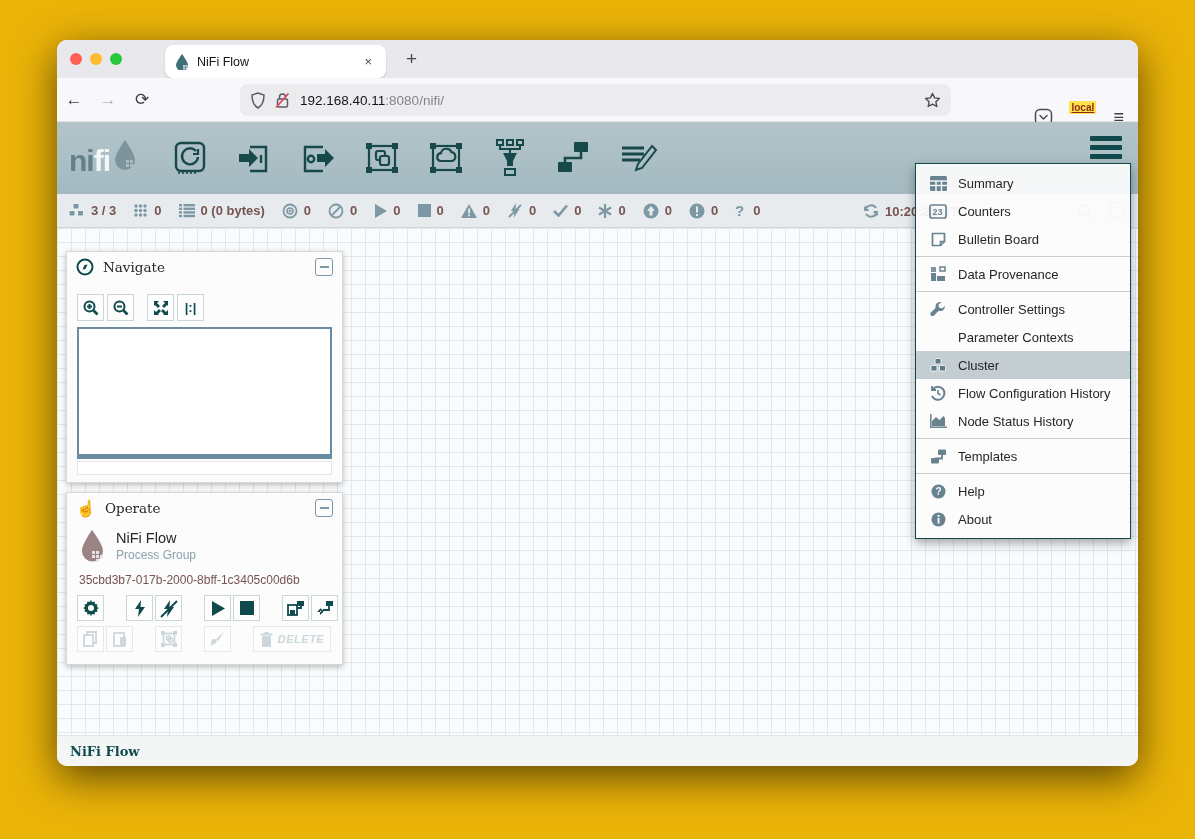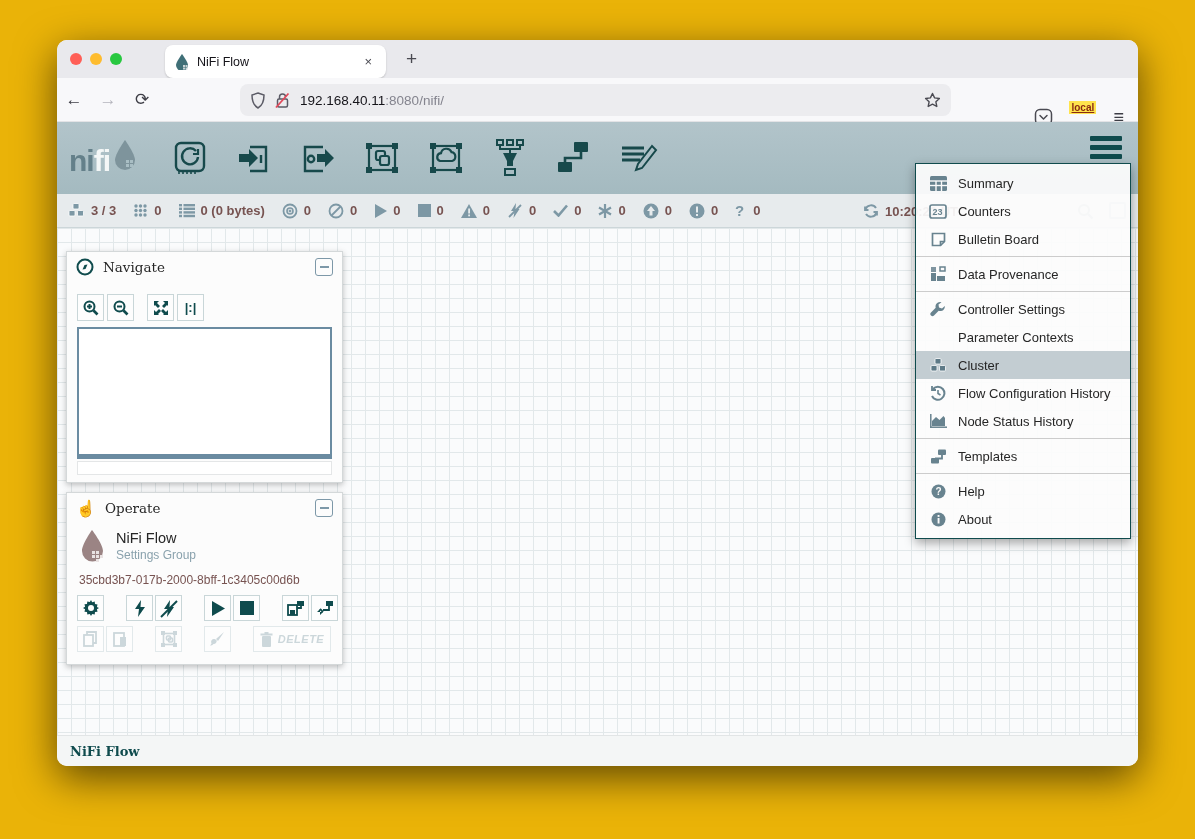--- a/index.html
+++ b/index.html
@@ -501,21 +501,21 @@
                   <rect x="17" y="22" width="3" height="3"></rect>
                   <rect x="13" y="26" width="3" height="3"></rect>
                   <rect x="17" y="26" width="3" height="3"></rect>
                   <rect x="21" y="26" width="3" height="3"></rect>
                   <rect x="17" y="30" width="3" height="3"></rect>
                 </g>
               </svg>
           </span>
           <span style="margin-left:10px">
             <div class="op-flow-name">NiFi Flow</div>
-            <div class="op-flow-type">Settings Group</div>
+            <div class="op-flow-type">Process Group</div>
           </span>
         </div>
         <div class="op-id">35cbd3b7-017b-2000-8bff-1c3405c00d6b</div>
         <div class="op-row">
           <span class="op-btn">
             <svg width="16" height="16" viewBox="0 0 16 16" fill="#0f4b4d">
                 <path d="M8 0 l1.2 2.2 2.5-.6 .3 2.5 2.5.3 -.6 2.5 L16 8 l-2.1 1.2 .6 2.5 -2.5.3 -.3 2.5 -2.5-.6 L8 16 l-1.2-2.1 -2.5.6 -.3-2.5 -2.5-.3 .6-2.5 L0 8 l2.1-1.2 -.6-2.5 2.5-.3 .3-2.5 2.5.6 Z"></path>
                 <circle cx="8" cy="8" r="3" fill="#fdfdfd"></circle>
               </svg>
           </span>

